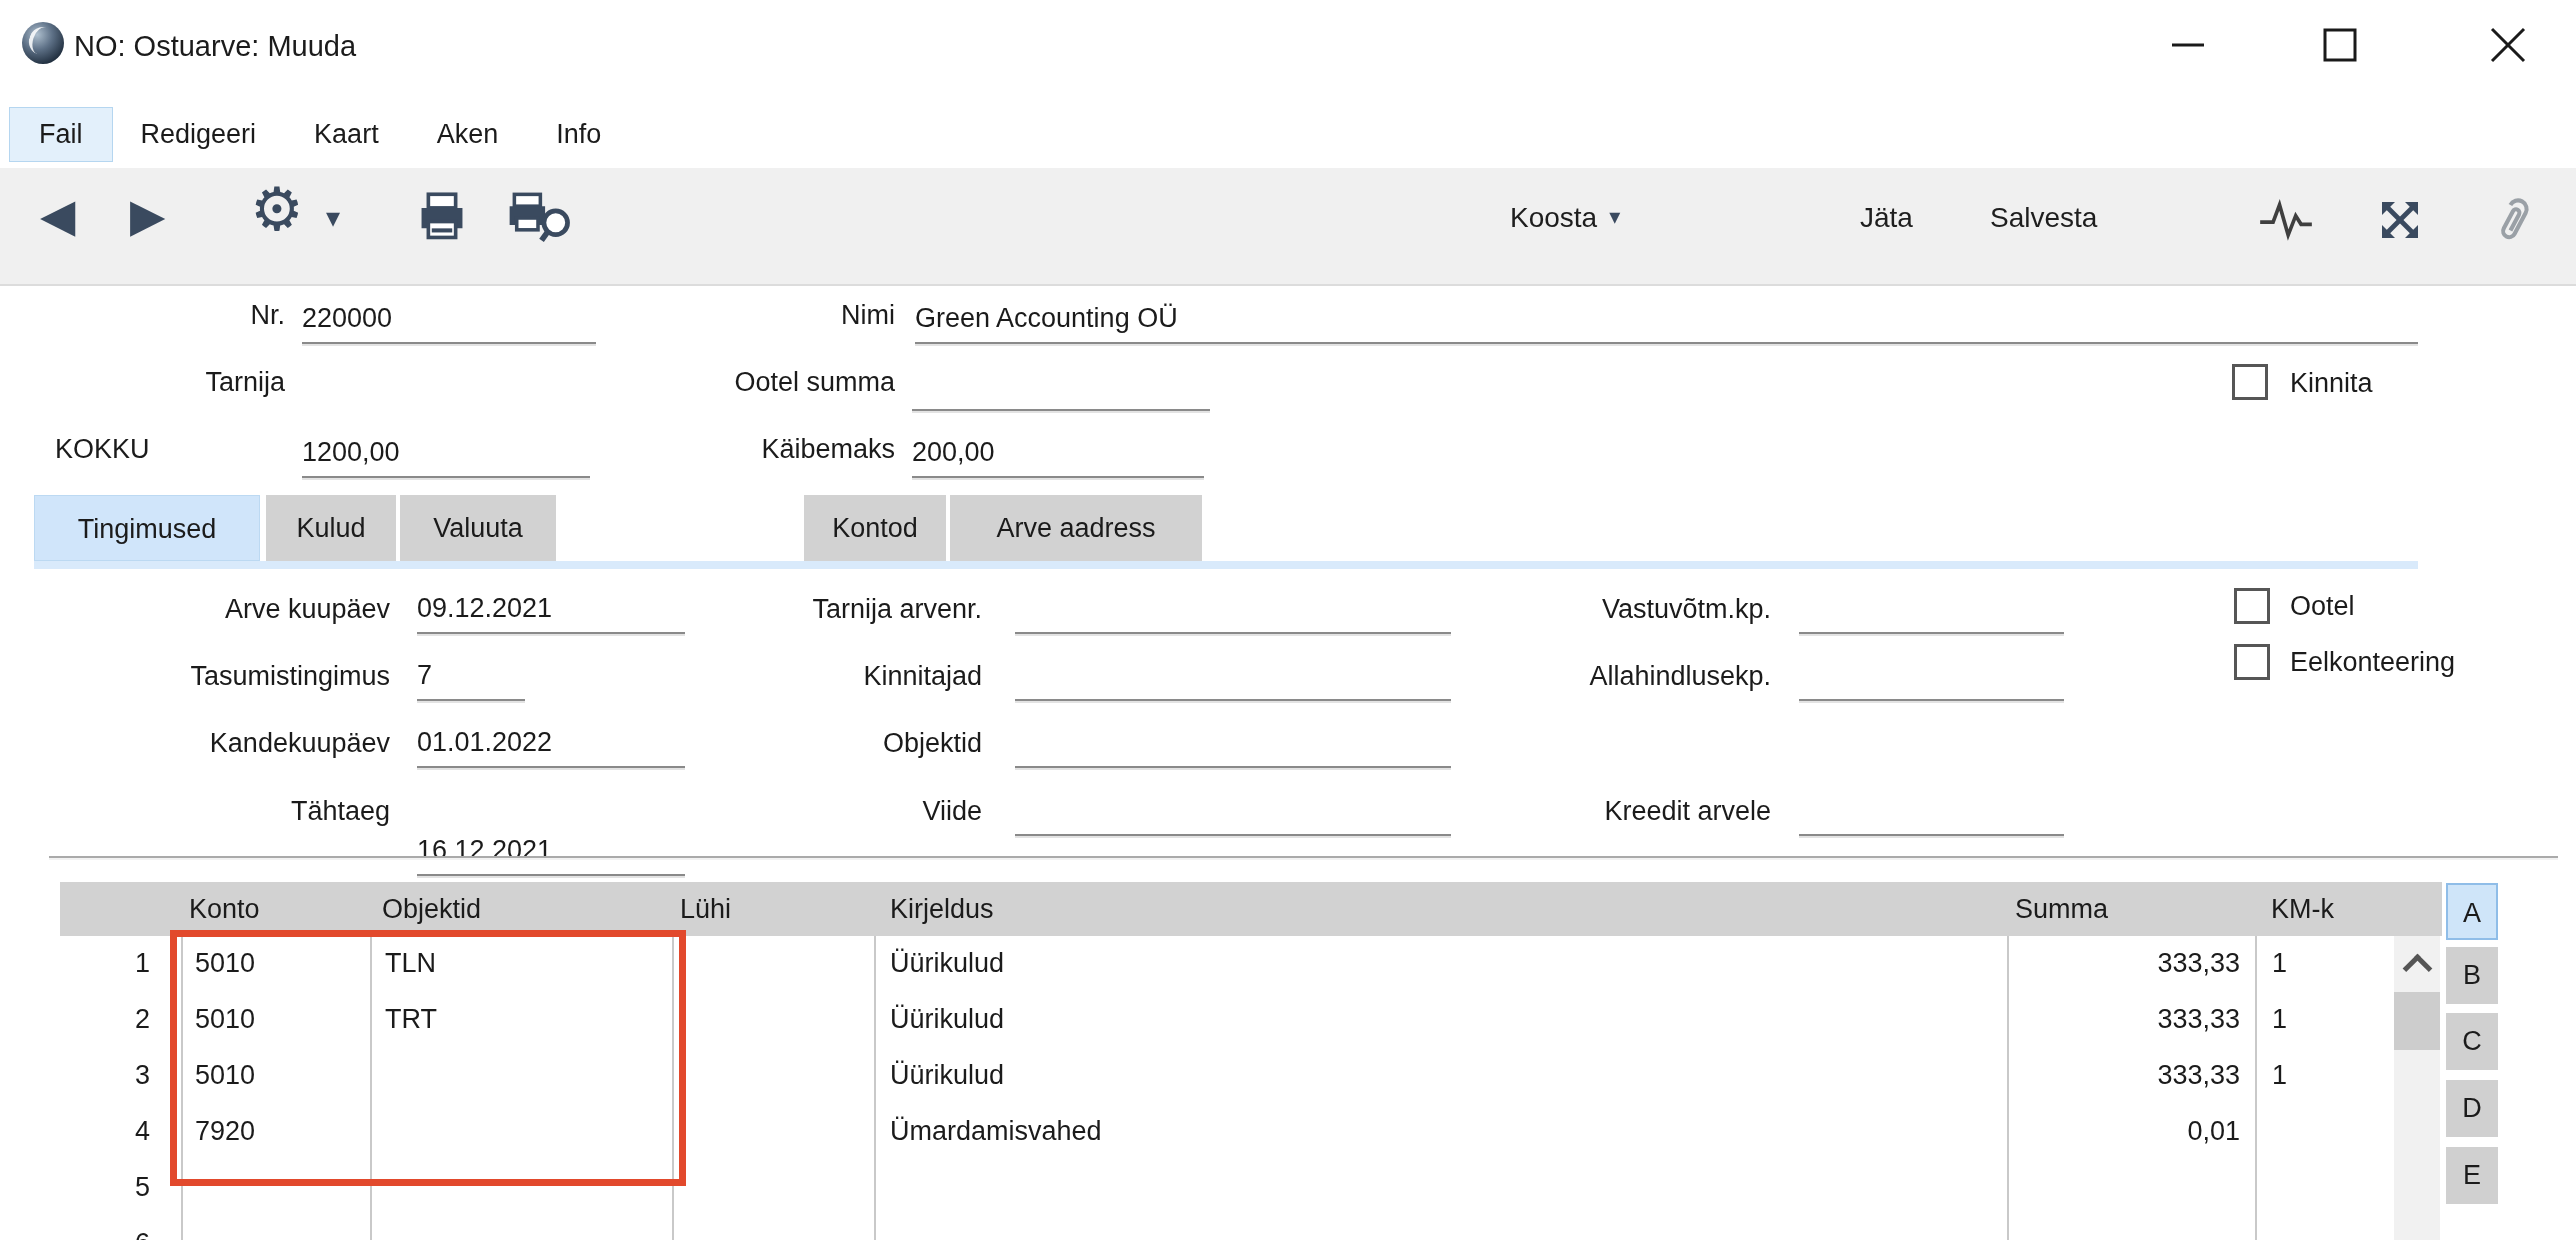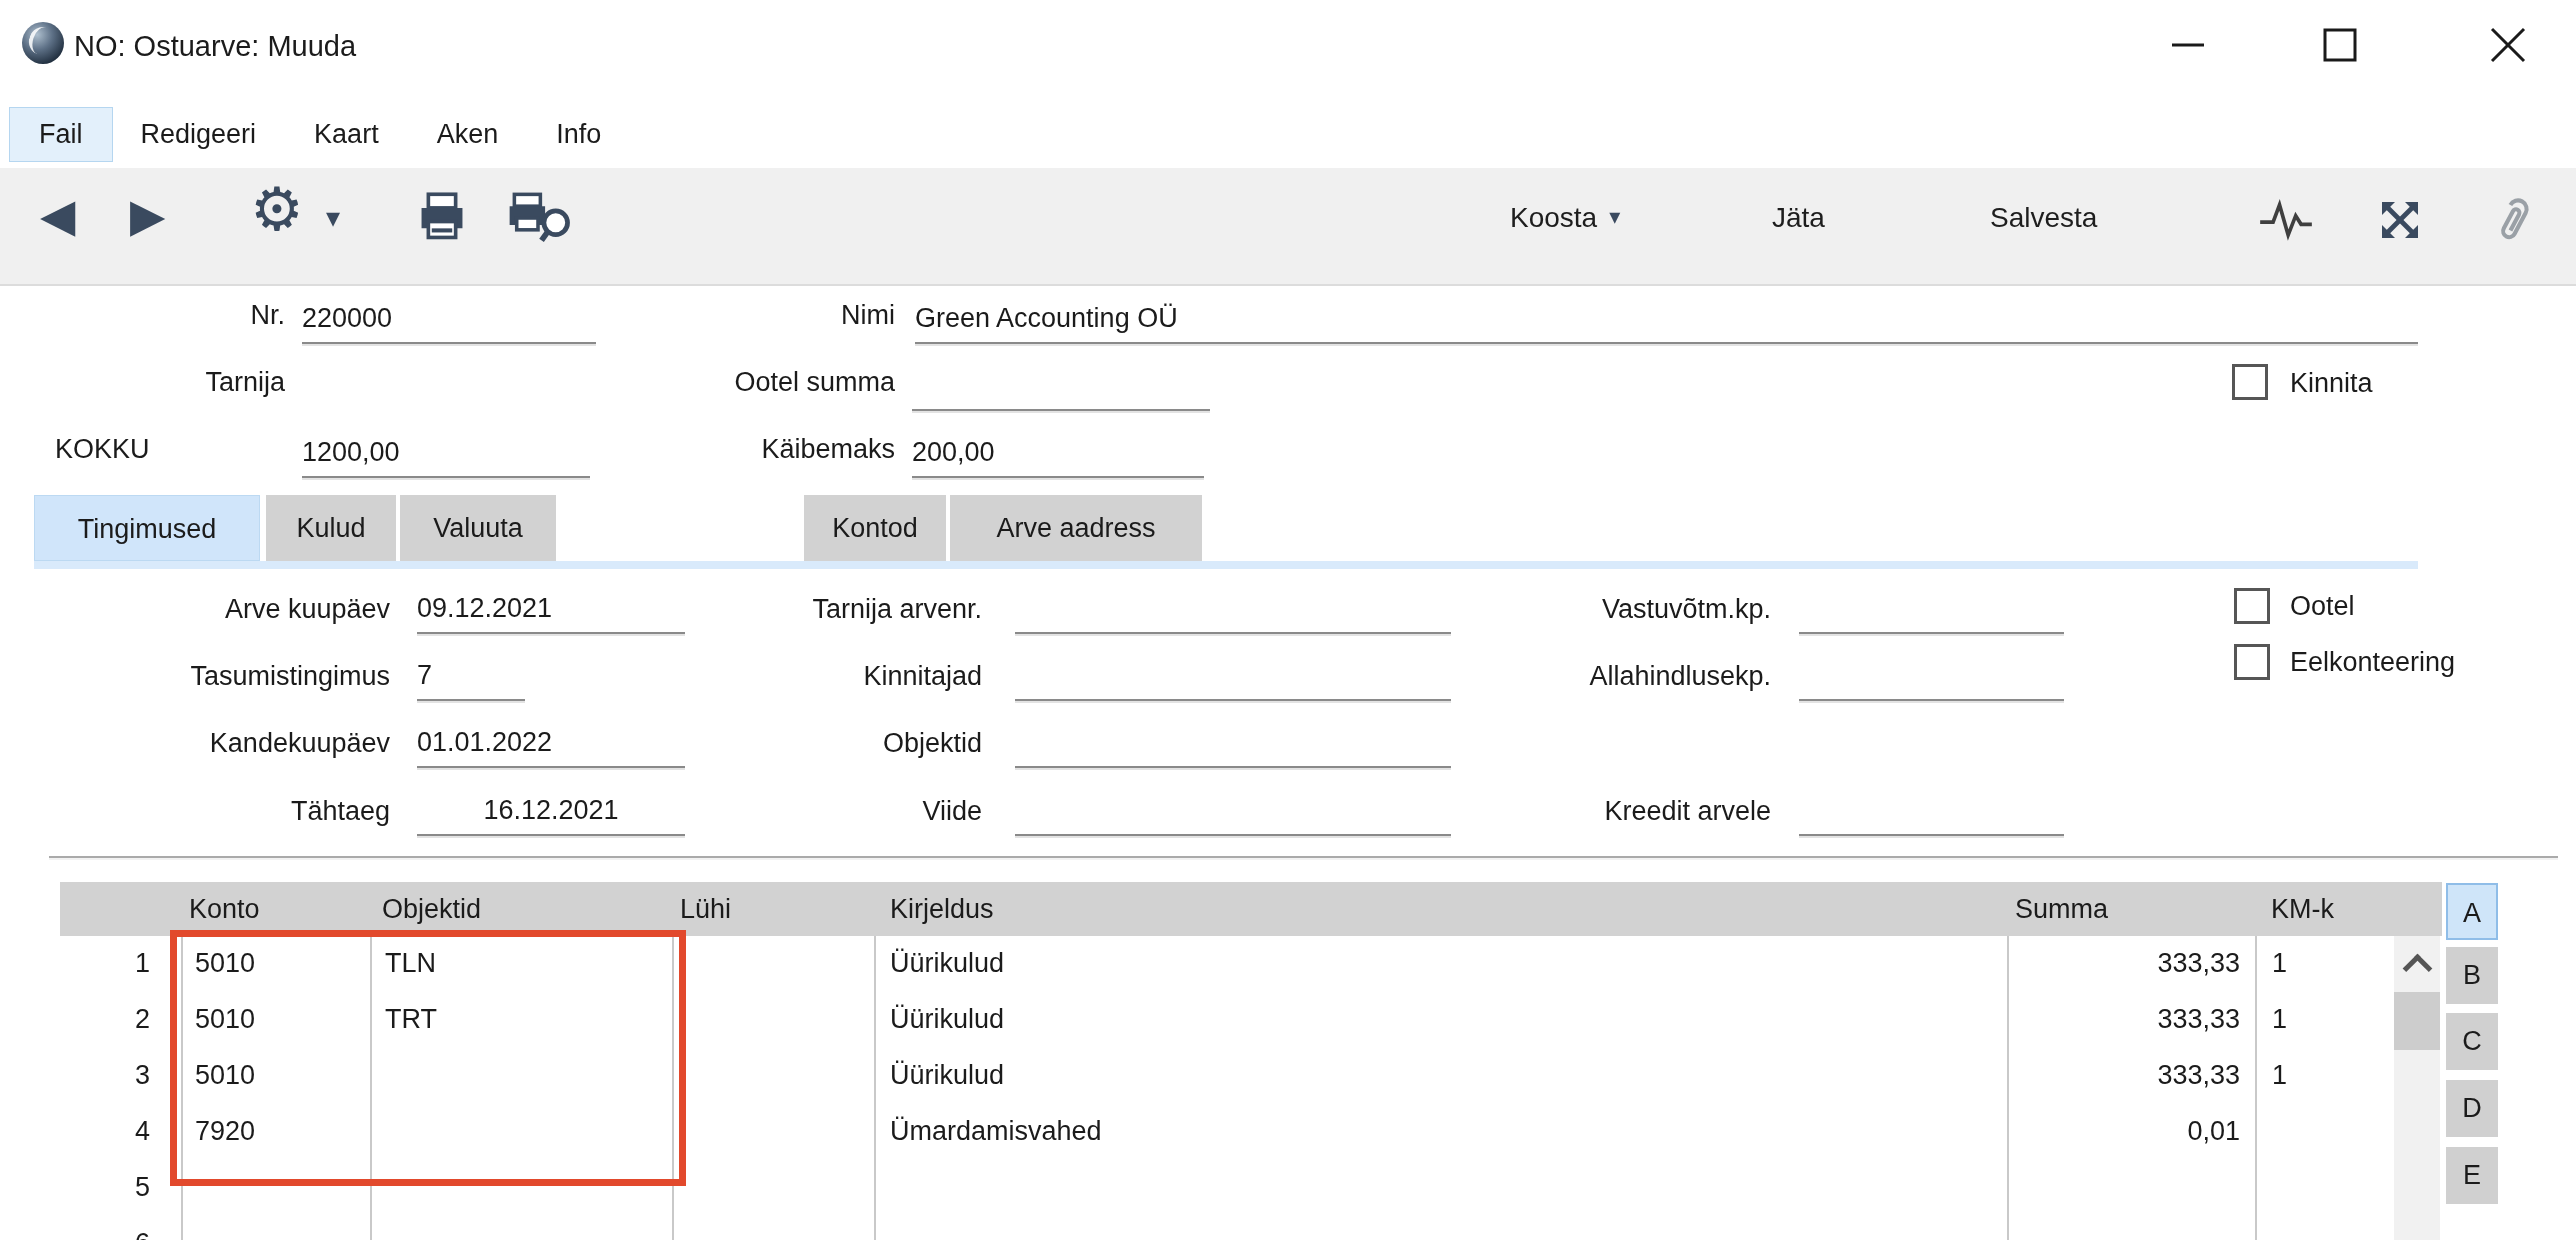--- a/index.html
+++ b/index.html
@@ -123,21 +123,21 @@
     <svg width="72" height="52" viewBox="0 0 30 22">
       <rect x="5" y="1" width="11" height="5" fill="#fff" stroke="#3a4a5f" stroke-width="1.5"></rect>
       <path d="M3 6 h15 v8 h-15 z" fill="#3a4a5f"></path>
       <rect x="6" y="11" width="9" height="5" fill="#fff" stroke="#3a4a5f" stroke-width="1.5"></rect>
       <circle cx="22.5" cy="13" r="5" fill="#ffffff" stroke="#3a4a5f" stroke-width="2"></circle>
       <line x1="19" y1="17" x2="16.5" y2="20.5" stroke="#3a4a5f" stroke-width="2.4"></line>
     </svg>
   </div>
 
   <div class="tb-text" style="left:1510px;"><span>Koosta</span><span class="tb-caret">▾</span></div>
-  <div class="tb-text" style="left:1772px;">Jäta</div>
+  <div class="tb-text" style="left:1860px;">Jäta</div>
   <div class="tb-text" style="left:1990px;">Salvesta</div>
 
   <div class="abs" style="left:2258px;top:196px;">
     <svg width="56" height="48" viewBox="0 0 26 20">
       <path d="M1 11 h6 l3 -8 4 14 3.5 -9 2.5 4 h5" fill="none" stroke="#3f3f3f" stroke-width="1.7"></path>
     </svg>
   </div>
   <div class="abs" style="left:2376px;top:196px;">
     <svg width="48" height="48" viewBox="0 0 24 24">
       <line x1="6" y1="6" x2="18" y2="18" stroke="#3a4a5f" stroke-width="2.4"></line>
@@ -177,21 +177,21 @@
   <div class="tab" style="left:950px;width:252px;">Arve aadress</div>
   <div class="tabstrip"></div>
 
   <div class="lbl r" style="left:100px;top:594px;width:290px;">Arve kuupäev</div>
   <div class="fld" style="left:417px;top:588px;width:268px;">09.12.2021</div>
   <div class="lbl r" style="left:100px;top:661px;width:290px;">Tasumistingimus</div>
   <div class="fld" style="left:417px;top:655px;width:108px;">7</div>
   <div class="lbl r" style="left:100px;top:728px;width:290px;">Kandekuupäev</div>
   <div class="fld" style="left:417px;top:722px;width:268px;">01.01.2022</div>
   <div class="lbl r" style="left:100px;top:796px;width:290px;text-align:right;">Tähtaeg</div>
-  <div class="fld" style="left:417px;top:790px;width:268px;text-align:center;">16.12.2021</div>
+  <div class="fld" style="left:417px;top:830px;width:268px;">16.12.2021</div>
 
   <div class="lbl r" style="left:690px;top:594px;width:292px;">Tarnija arvenr.</div>
   <div class="fld" style="left:1015px;top:588px;width:436px;"></div>
   <div class="lbl r" style="left:690px;top:661px;width:292px;">Kinnitajad</div>
   <div class="fld" style="left:1015px;top:655px;width:436px;"></div>
   <div class="lbl r" style="left:690px;top:728px;width:292px;">Objektid</div>
   <div class="fld" style="left:1015px;top:722px;width:436px;"></div>
   <div class="lbl r" style="left:690px;top:796px;width:292px;">Viide</div>
   <div class="fld" style="left:1015px;top:790px;width:436px;"></div>
 

